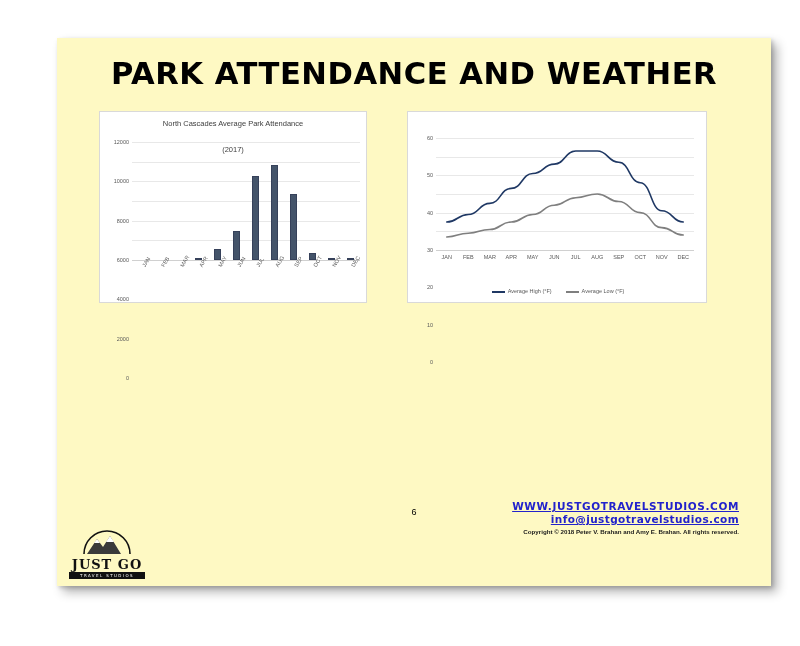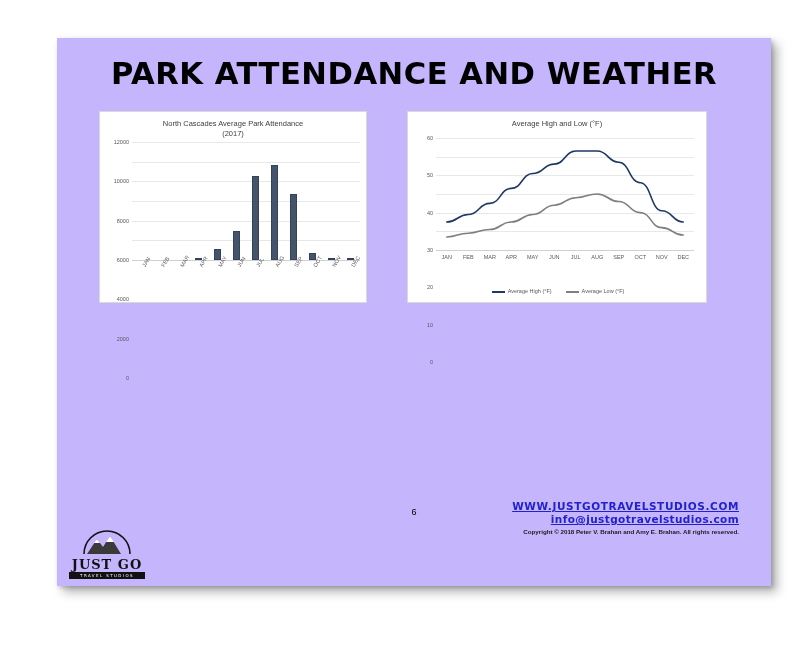--- a/index.html
+++ b/index.html
@@ -8,21 +8,21 @@
     background:#ffffff;
     font-family:"Liberation Sans", sans-serif;
     overflow:hidden;
     position:relative;
   }
   
   #page-sheet{
     position:absolute;
     left:57px; top:38px;
     width:714px; height:548px;
-    background:#c4b5fd;
+    background:#fef9c3;
     box-shadow: 6px 6px 10px rgba(0,0,0,0.30), 2px 2px 4px rgba(0,0,0,0.18);
     text-decoration: underline;
   }
   #page-title{
     position:absolute;
     left:0; top:18px; width:714px;
     text-align:center;
     font-family:"DejaVu Sans", sans-serif;
     font-weight:bold;
     font-size:30px;
@@ -41,21 +41,21 @@
   #line-chart-frame{ left:350px; top:73px; width:300px; height:192px; }
 
   .chart-title{
     text-align:center;
     font-family:"Liberation Sans", sans-serif;
     font-size:7.5px;
     color:#404040;
     line-height:1.35;
     padding-top:7px;
   }
-  .chart-title .sub{display:block;}
+  .chart-title .sub{display:block;margin-top:16px;}
 
   
   .plot{
     position:absolute;
     box-sizing:border-box;
   }
   #bar-plot{ left:32px; top:30px; width:228px; height:118px; }
   #line-plot{ left:28px; top:26px; width:258px; height:112px; }
 
   .gridline{
@@ -242,23 +242,20 @@
         <div class="bar" style="left: 177px; height: 7.375px; background: rgb(68, 84, 106);"></div>
         <span class="xtick-rot" style="left: 179.5px;">OCT</span>
         <div class="bar" style="left: 196px; height: 1px; background: rgb(68, 84, 106);"></div>
         <span class="xtick-rot" style="left: 198.5px;">NOV</span>
         <div class="bar" style="left: 215px; height: 1px; background: rgb(68, 84, 106);"></div>
         <span class="xtick-rot" style="left: 217.5px;">DEC</span>
       </div>
   </div>
 
   <div class="chart-frame" id="line-chart-frame">
-    <div class="chart-title">
-      <span>Average High and Low (°F)</span>
-    </div>
     <div class="plot" id="line-plot">
         <div class="axisline" style="top: 112px;">
           <span class="ytick" style="top: 112px;">0</span>
         </div>
         <div class="gridline" style="top: 93.3333px;">
           <span class="ytick" style="top: 93.3333px;">10</span>
         </div>
         <div class="gridline" style="top: 74.6667px;">
           <span class="ytick" style="top: 74.6667px;">20</span>
         </div>

